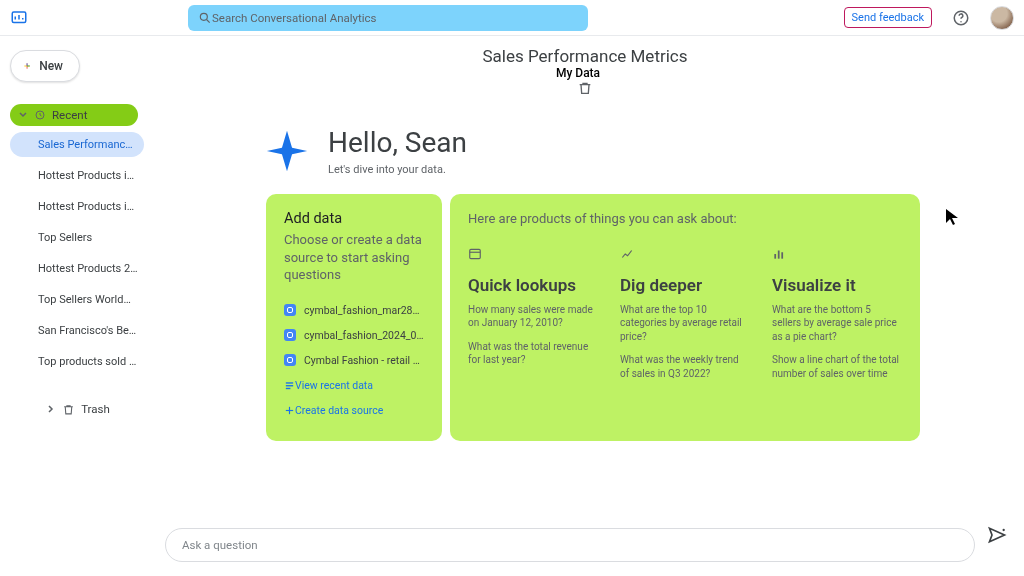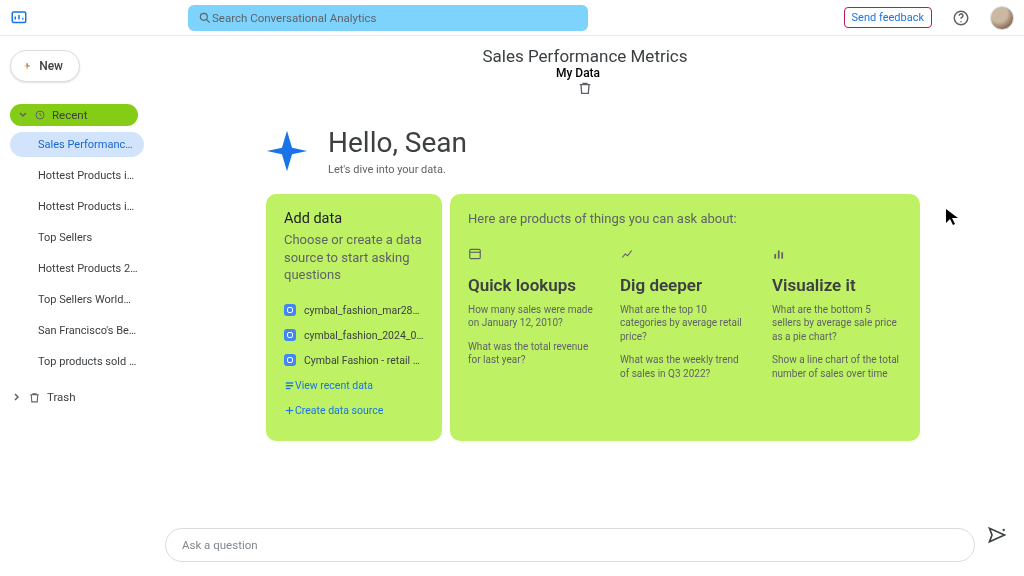--- a/index.html
+++ b/index.html
@@ -20,21 +20,21 @@
   .sidebar { width: 150px; padding: 14px 6px 6px 10px; font-size: 11.5px; color: #3c4043; }
   .newbtn { display: flex; align-items: center; gap: 8px; border: 1px solid #dadce0; border-radius: 18px; padding: 7px 16px 7px 12px; width: 70px; box-shadow: 0 1px 2px rgba(0,0,0,.12); font-size: 12px; font-weight:500; cursor:pointer; background:#fff; }
   .plus-ico { width:16px; height:16px; }
   .section { margin-top: 22px; }
   .sect-head { display:flex; align-items:center; gap:6px; background:#84cc16; border-radius: 14px; padding:4px 8px; width:128px; color:#3c4043; }
   .chev { width:10px; color:#5f6368; display:inline-flex; }
   .clock { width:12px; height:12px; color:#5f6368; }
   .sect-head .lbl { font-size:11.5px; }
   .item { padding: 6px 6px 6px 28px; border-radius: 14px; cursor: pointer; white-space: nowrap; overflow: hidden; text-overflow: ellipsis; width: 134px; margin-top:6px; font-size:11px; color:#3c4043;}
   .item.active { background:#d2e3fc; color:#1967d2; }
-  .trash-row { display:flex; align-items:center; gap:6px; margin-top:12px; padding:4px 0 4px 2px; }
+  .trash-row { display:flex; align-items:center; gap:6px; margin-top:24px; padding:4px 0 4px 2px;justify-content:center; }
   .trash-row .chev { width:10px; }
   .trash-ico { width:13px; height:13px; color:#5f6368; }
   
   .main { flex:1; position:relative; padding: 10px 16px 0 12px; }
   .titlebar { display:flex; align-items:center;flex-direction:column; }
   .titlebar .ttl { font-size: 17px; color:#3c4043; }
   .titlebar .sp { flex:1; }
   .mydata { color:#000000; font-size:12px; font-weight:500; margin-right:14px; cursor:pointer; }
   .del-ico { width:16px; height:16px; color:#5f6368; cursor:pointer; }
   .hero { display:flex; align-items:center; gap:20px; margin:30px 0 18px 104px; }

